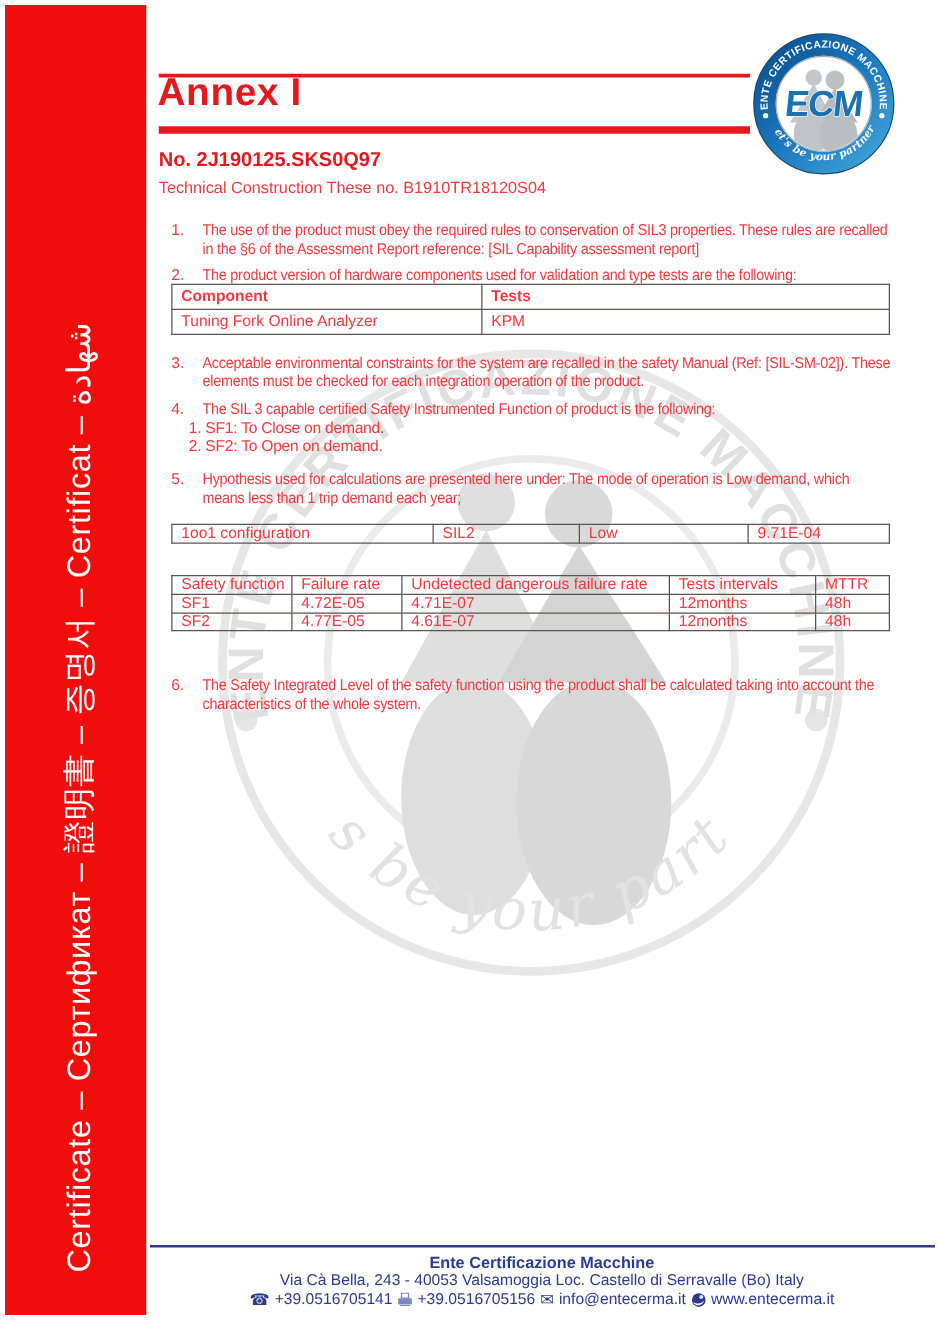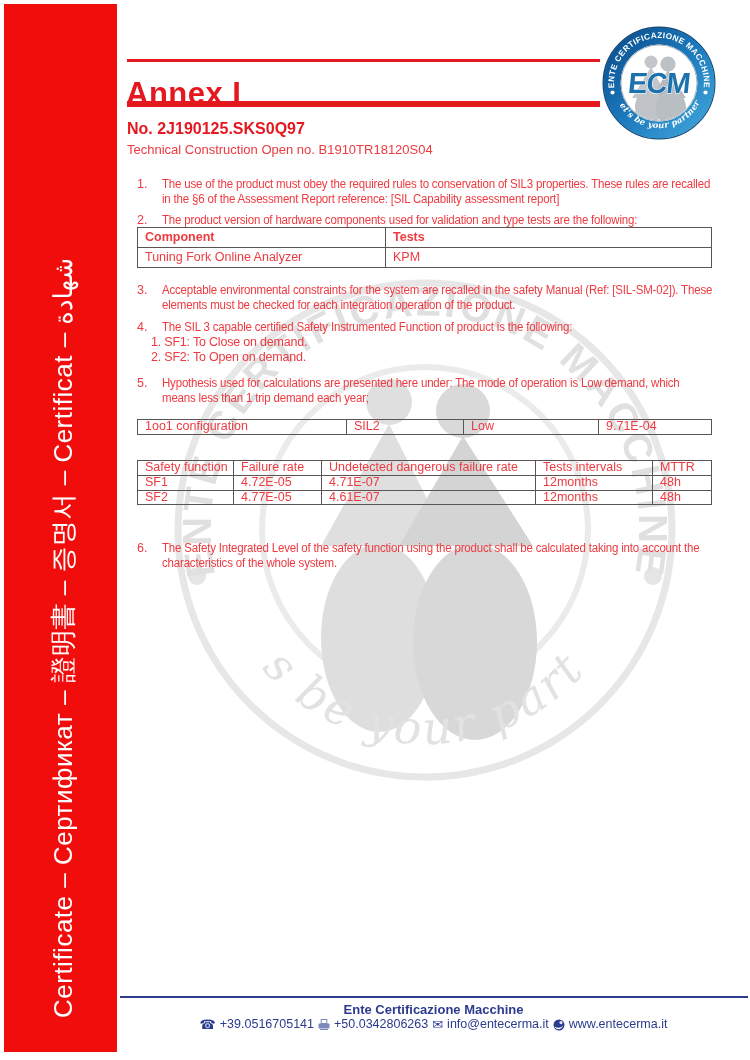--- a/index.html
+++ b/index.html
@@ -7,21 +7,21 @@
         font-family:"Liberation Sans",sans-serif;}
   
   .sidebar{position:absolute;left:4px;top:4px;width:113px;height:1048px;background:#f20d0d;z-index:3;}
   .sidebar-text{position:absolute;left:42px;top:1014px;width:930px;height:42px;
         transform:rotate(-90deg);transform-origin:0 0;
         color:#fff;font-size:26px;font-weight:400;letter-spacing:.5px;white-space:nowrap;}
   
   .watermark{position:absolute;left:163px;top:268px;width:524px;height:524px;z-index:0;}
   
   .rule-thin{position:absolute;left:127px;top:59px;width:473px;height:2.6px;background:#e51820;z-index:1;}
-  .page-title{position:absolute;left:126px;top:76px;color:#e51820;font-size:31px;font-weight:bold;
+  .page-title{position:absolute;left:126px;top:56px;color:#e51820;font-size:31px;font-weight:bold;
         letter-spacing:.5px;z-index:1;}
   .rule-thick{position:absolute;left:127px;top:101px;width:473px;height:6px;background:#e51820;z-index:1;}
   .logo{position:absolute;left:602px;top:26px;width:114px;height:114px;z-index:2;}
   .cert-no{position:absolute;left:127px;top:120px;color:#e51820;font-size:16px;font-weight:bold;z-index:1;}
   .tcf{position:absolute;left:127px;top:142px;color:#ee3a40;font-size:13px;z-index:1;}
   
   .clause{position:absolute;left:162px;width:600px;color:#ee3a40;font-size:12.5px;line-height:15px;z-index:1;}
   .clause .ctext{display:block;width:600px;letter-spacing:-.2px;transform:scaleX(.92);transform-origin:0 0;}
   .cnum{position:absolute;left:-25px;top:0;}
   .subitem{margin-left:-11px;letter-spacing:-.2px;}
@@ -109,21 +109,21 @@
     <circle cx="46.5" cy="9.5" r="2.1" fill="#fff"></circle>
     <text font-size="8.2" font-weight="bold" letter-spacing=".4" fill="#ffffff" font-family="Liberation Sans, sans-serif">
       <textPath href="#lgTop" startOffset="50%" text-anchor="middle">ENTE CERTIFICAZIONE MACCHINE</textPath>
     </text>
     <text font-size="8.4" font-style="italic" font-weight="bold" letter-spacing=".3" fill="#ffffff" font-family="DejaVu Serif, serif">
       <textPath href="#lgBot" startOffset="50%" text-anchor="middle">let's be your partner</textPath>
     </text>
   </svg>
 
   <div class="cert-no">No. 2J190125.SKS0Q97</div>
-  <div class="tcf">Technical Construction Open no. B1910TR18120S04</div>
+  <div class="tcf">Technical Construction These no. B1910TR18120S04</div>
 
   <div class="clause c1">
     <span class="cnum">1.</span>
     <span class="ctext">The use of the product must obey the required rules to conservation of SIL3 properties. These rules are recalled in the §6 of the Assessment Report reference: [SIL Capability assessment report]</span>
   </div>
 
   <div class="clause c2">
     <span class="cnum">2.</span>
     <span class="ctext">The product version of hardware components used for validation and type tests are the following:</span>
   </div>
@@ -213,29 +213,30 @@
     </table>
 
   <div class="clause c6">
     <span class="cnum">6.</span>
     <span class="ctext">The Safety Integrated Level of the safety function using the product shall be calculated taking into account the characteristics of the whole system.</span>
   </div>
 
   <div class="footer-rule"></div>
   <div class="footer">
     <div class="org">Ente Certificazione Macchine</div>
+    <div>Via Cà Bella, 243 - 40053 Valsamoggia Loc. Castello di Serravalle (Bo) Italy</div>
     <div class="contact">
       <span class="ic">☎</span>
       <span>+39.0516705141</span>
       <svg width="12" height="11" viewBox="0 0 12 11" aria-hidden="true">
         <rect x="3.2" y="0.5" width="5.6" height="4" fill="none" stroke="#7d89bd" stroke-width="1"></rect>
         <rect x="0.5" y="4.5" width="11" height="5" rx="1" fill="#7d89bd"></rect>
         <rect x="2" y="10" width="8" height="1" fill="#7d89bd"></rect>
       </svg>
-      <span>+50.0342806263</span>
+      <span>+39.0516705156</span>
       <span class="ic">✉</span>
       <span>info@entecerma.it</span>
       <svg width="12" height="12" viewBox="0 0 12 12" aria-hidden="true">
         <circle cx="6" cy="6" r="5.5" fill="#2c3b8e"></circle>
         <path d="M 1.5,7.5 Q 6,10.5 10.5,6.5 Q 8,11 4,10 Q 2,9 1.5,7.5 Z" fill="#ffffff"></path>
         <circle cx="8" cy="3.6" r="1.6" fill="#ffffff" opacity="0.85"></circle>
       </svg>
       <span>www.entecerma.it</span>
     </div>
   </div>

